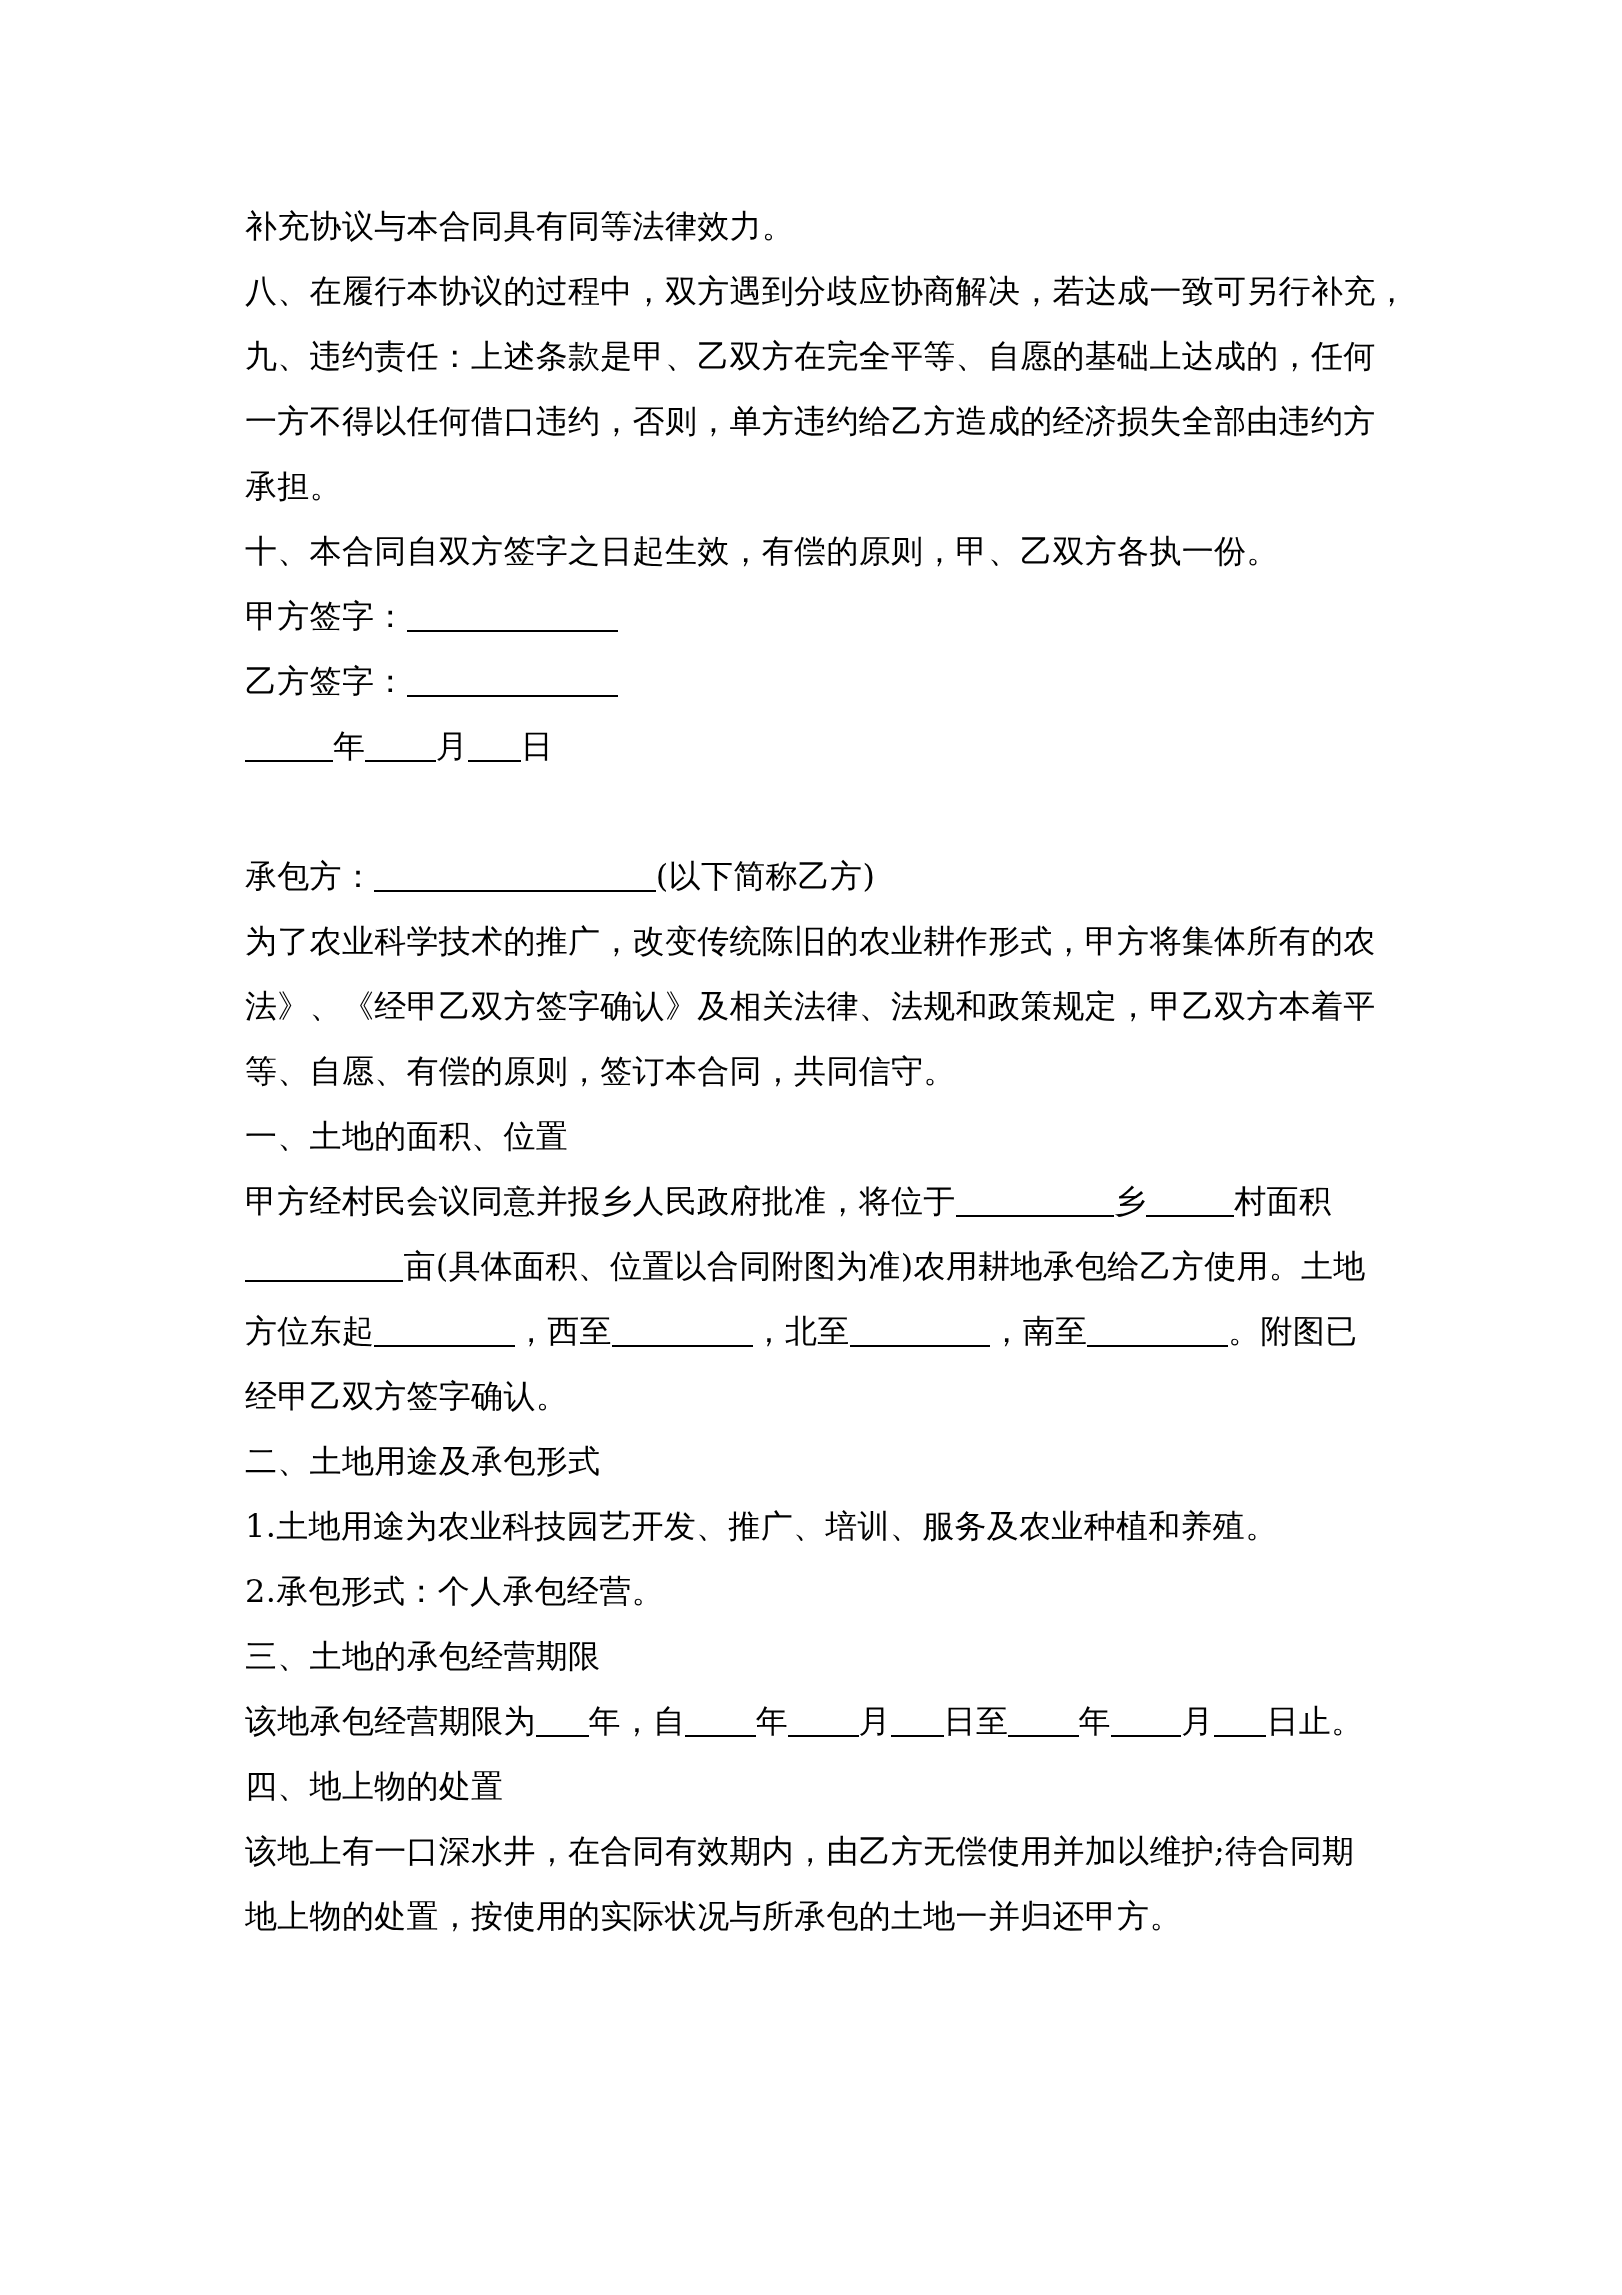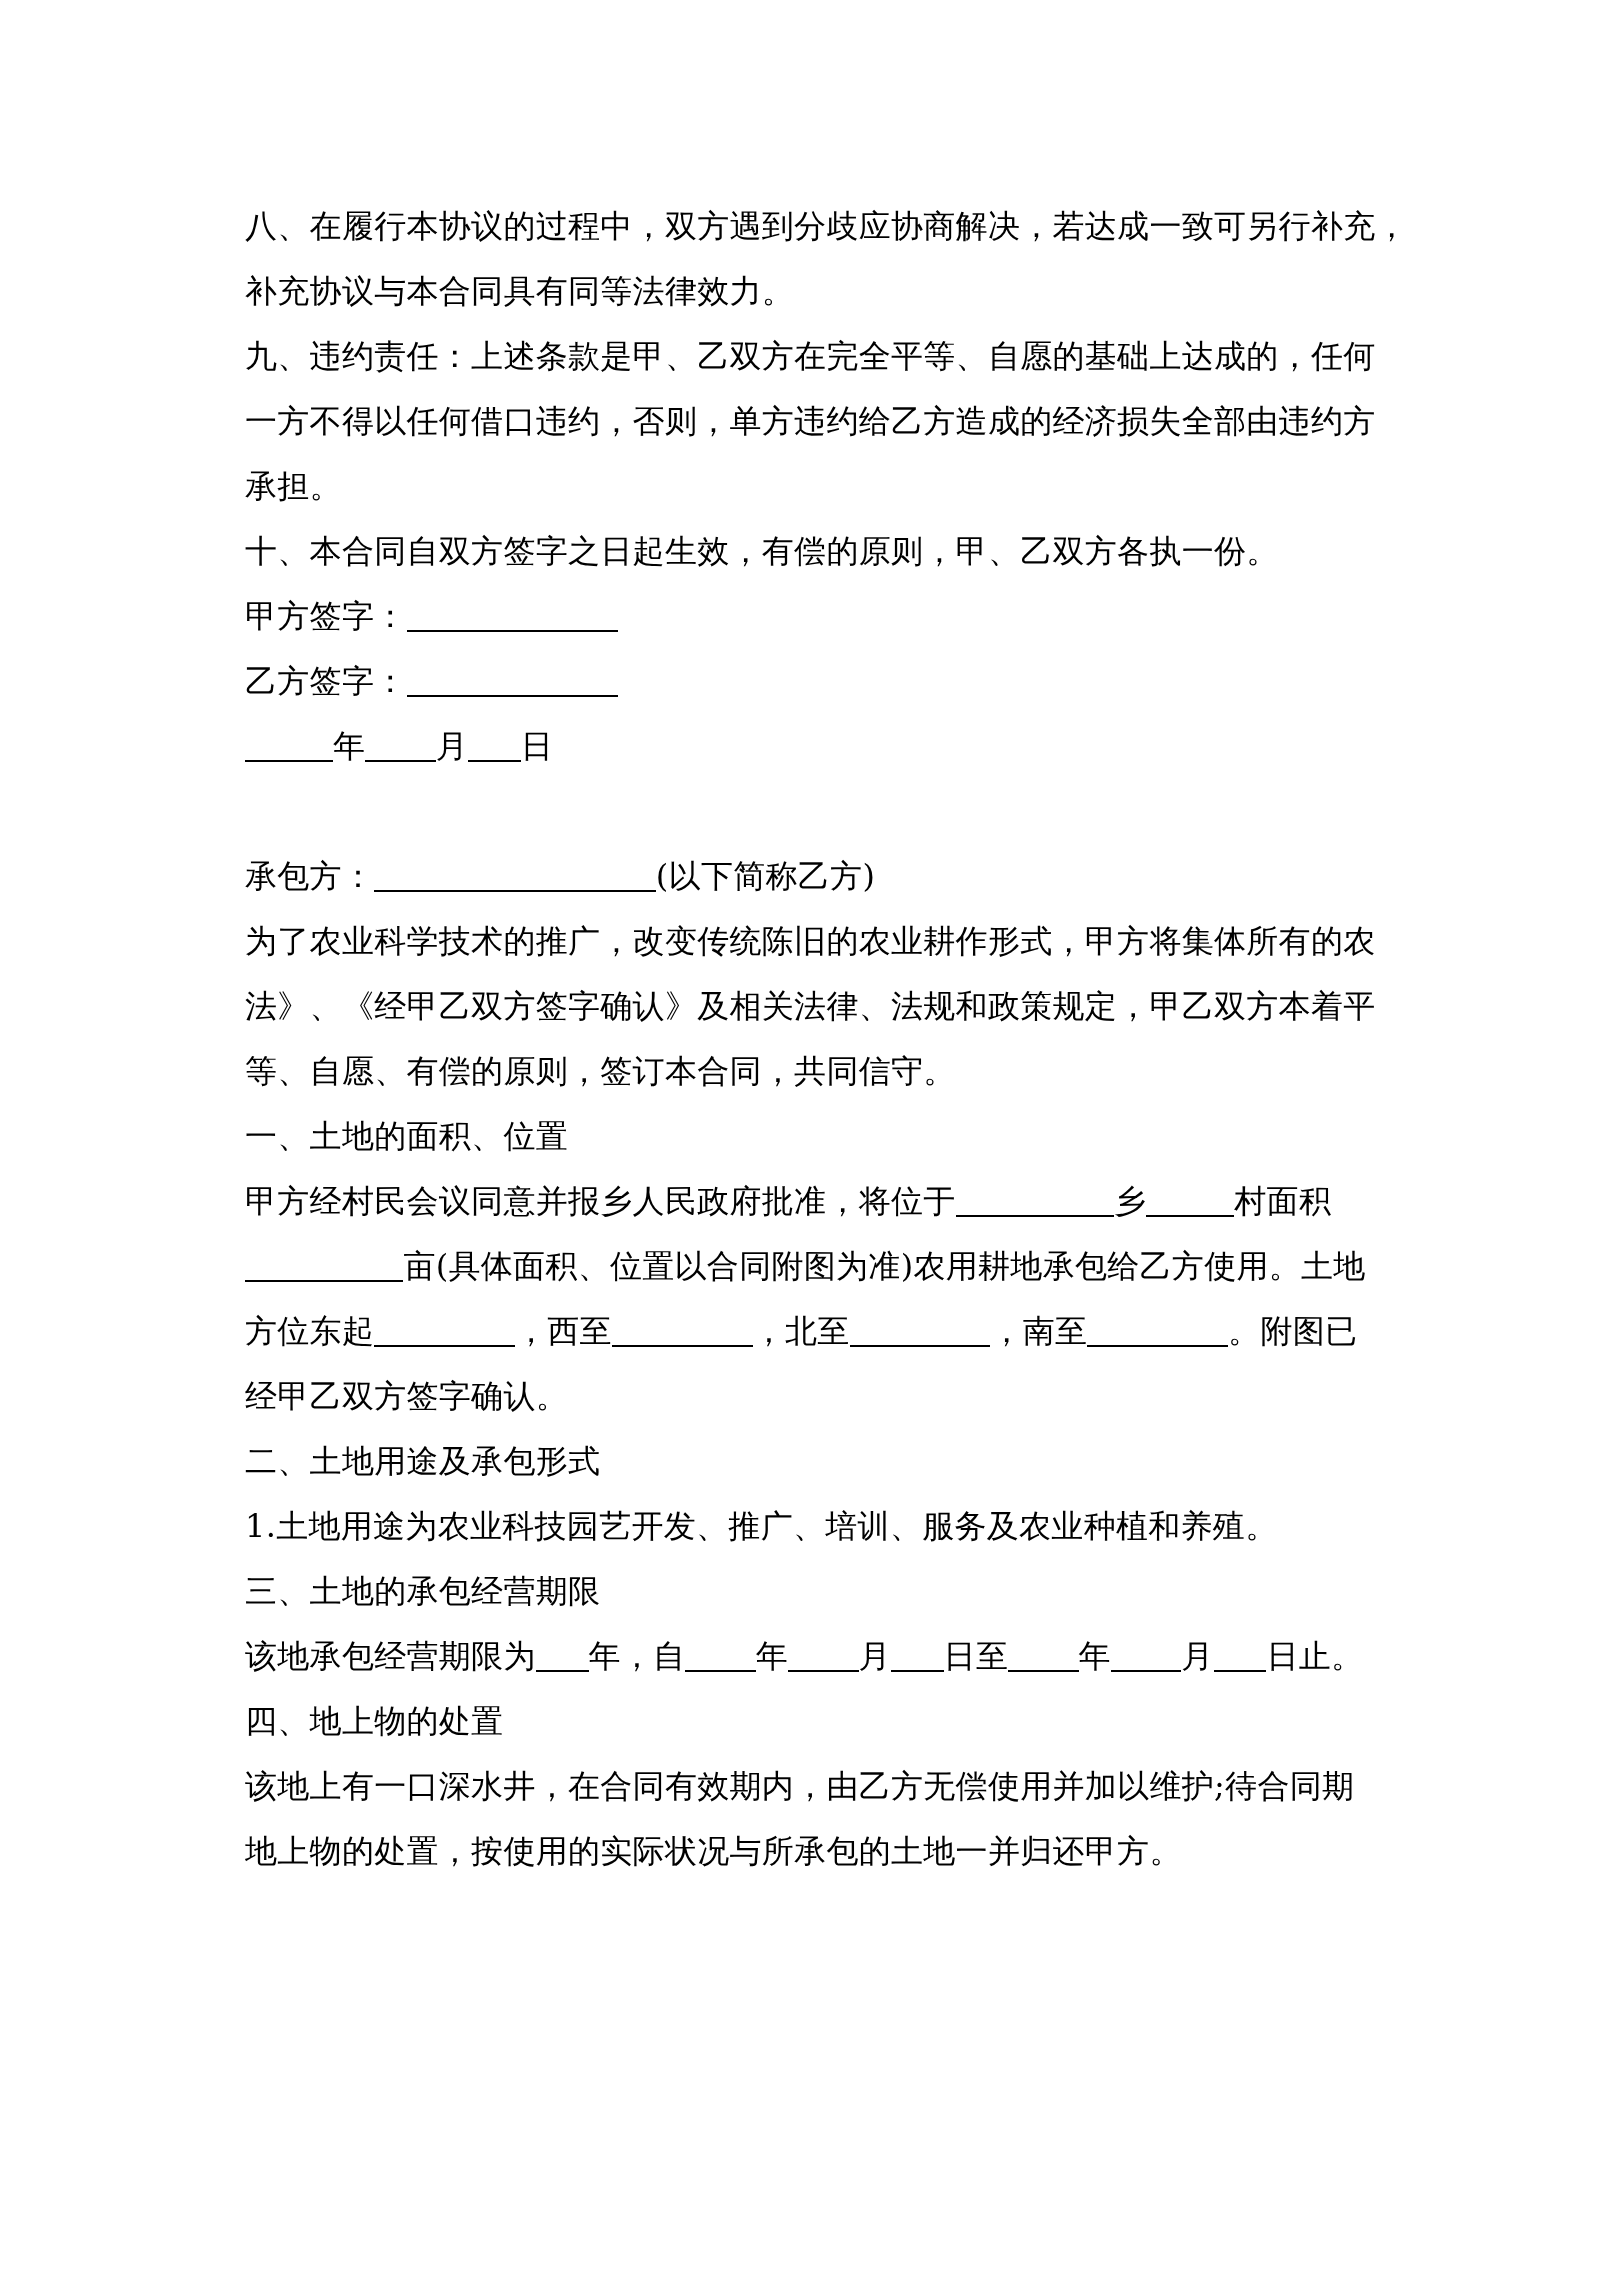--- a/index.html
+++ b/index.html
@@ -34,41 +34,42 @@
     height: 2px;
     border-bottom: 2px solid #000000;
     vertical-align: -5.2px;
   }
 </style>
 </head>
 <body>
 
 <div class="page">
   <div class="content" id="doc-lines">
+      <div class="line">补充协议与本合同具有同等法律效力。</div>
       <div class="line">八、在履行本协议的过程中，双方遇到分歧应协商解决，若达成一致可另行补充，</div>
-      <div class="line">补充协议与本合同具有同等法律效力。</div>
       <div class="line">九、违约责任：上述条款是甲、乙双方在完全平等、自愿的基础上达成的，任何</div>
       <div class="line">一方不得以任何借口违约，否则，单方违约给乙方造成的经济损失全部由违约方</div>
       <div class="line">承担。</div>
       <div class="line">十、本合同自双方签字之日起生效，有偿的原则，甲、乙双方各执一份。</div>
       <div class="line">甲方签字：<span class="blank" style="width: 6.6em;"></span></div>
       <div class="line">乙方签字：<span class="blank" style="width: 6.6em;"></span></div>
       <div class="line"><span class="blank" style="width: 2.75em;"></span>年<span class="blank" style="width: 2.2em;"></span>月<span class="blank" style="width: 1.65em;"></span>日</div>
       <div class="line"></div>
       <div class="line">承包方：<span class="blank" style="width: 8.8em;"></span>(以下简称乙方)</div>
       <div class="line">为了农业科学技术的推广，改变传统陈旧的农业耕作形式，甲方将集体所有的农</div>
       <div class="line">法》、《经甲乙双方签字确认》及相关法律、法规和政策规定，甲乙双方本着平</div>
       <div class="line">等、自愿、有偿的原则，签订本合同，共同信守。</div>
       <div class="line">一、土地的面积、位置</div>
       <div class="line">甲方经村民会议同意并报乡人民政府批准，将位于<span class="blank" style="width: 4.95em;"></span>乡<span class="blank" style="width: 2.75em;"></span>村面积</div>
       <div class="line"><span class="blank" style="width: 4.95em;"></span>亩(具体面积、位置以合同附图为准)农用耕地承包给乙方使用。土地</div>
       <div class="line">方位东起<span class="blank" style="width: 4.4em;"></span>，西至<span class="blank" style="width: 4.4em;"></span>，北至<span class="blank" style="width: 4.4em;"></span>，南至<span class="blank" style="width: 4.4em;"></span>。附图已</div>
       <div class="line">经甲乙双方签字确认。</div>
       <div class="line">二、土地用途及承包形式</div>
       <div class="line">1.土地用途为农业科技园艺开发、推广、培训、服务及农业种植和养殖。</div>
+      <div class="line">2.承包形式：个人承包经营。</div>
       <div class="line">三、土地的承包经营期限</div>
       <div class="line">该地承包经营期限为<span class="blank" style="width: 1.65em;"></span>年，自<span class="blank" style="width: 2.2em;"></span>年<span class="blank" style="width: 2.2em;"></span>月<span class="blank" style="width: 1.65em;"></span>日至<span class="blank" style="width: 2.2em;"></span>年<span class="blank" style="width: 2.2em;"></span>月<span class="blank" style="width: 1.65em;"></span>日止。</div>
       <div class="line">四、地上物的处置</div>
       <div class="line">该地上有一口深水井，在合同有效期内，由乙方无偿使用并加以维护;待合同期</div>
       <div class="line">地上物的处置，按使用的实际状况与所承包的土地一并归还甲方。</div>
     </div>
 </div>
 
 
 </body></html>

